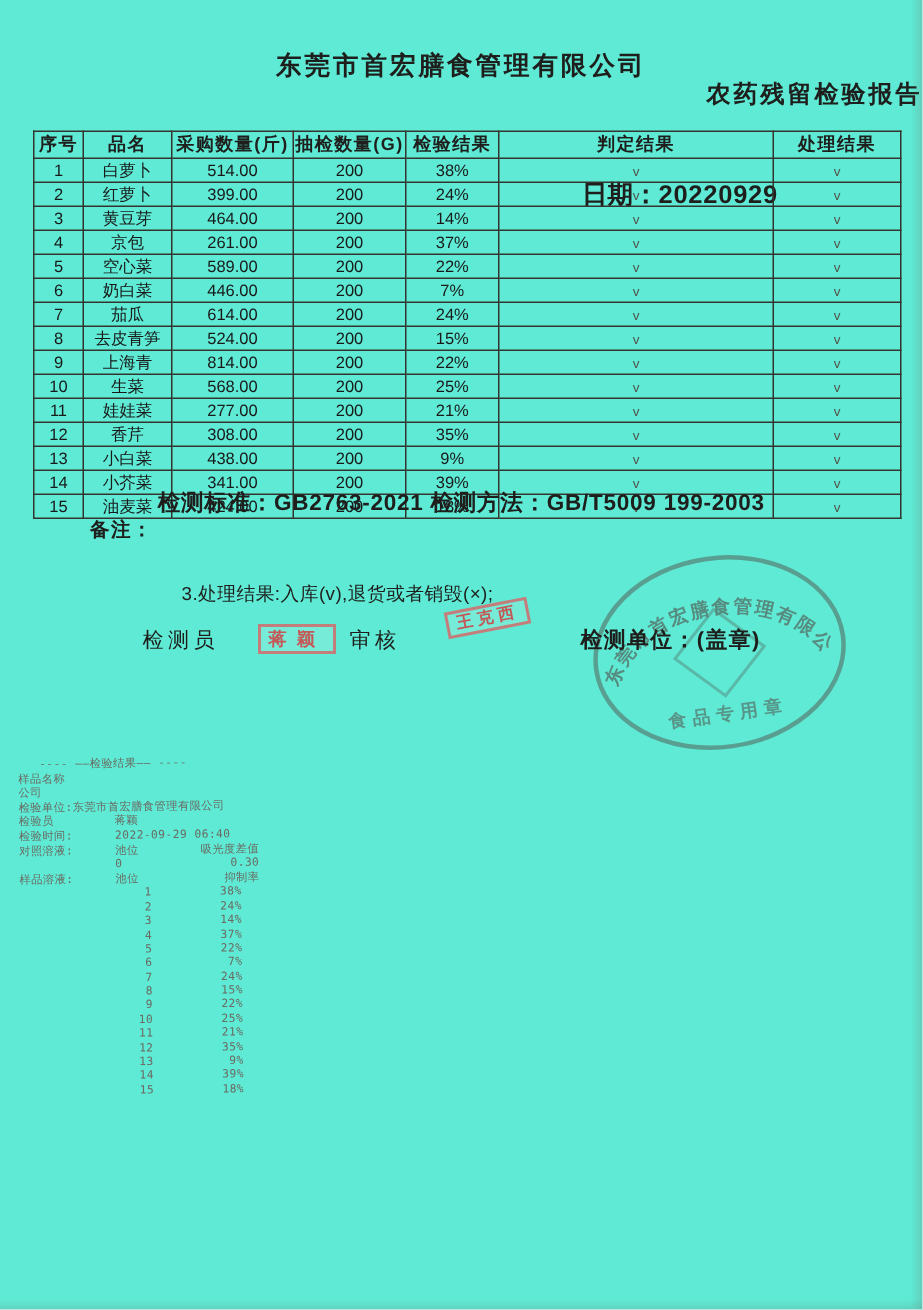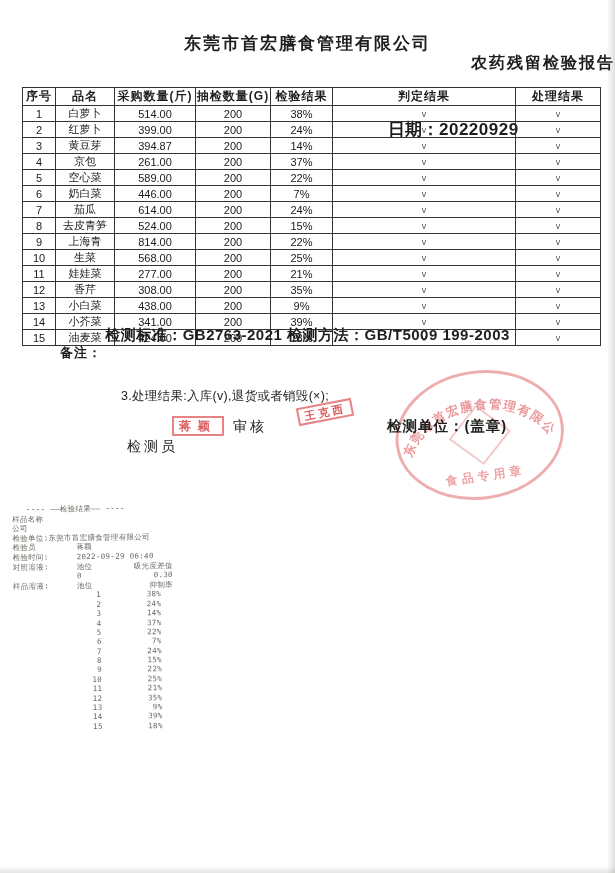--- a/index.html
+++ b/index.html
@@ -1,18 +1,18 @@
 <!DOCTYPE html>
 <html><head>
 <meta charset="utf-8">
 <style>
   html,body{margin:0;padding:0;background:#e9e9e7;}
   .page{
     position:relative;width:615px;height:873px;margin:0 auto;
-    background:#ffffff;overflow:hidden;
+    background:#5eead4;overflow:hidden;
     font-family:"Liberation Sans","DejaVu Sans",sans-serif;
     color:#1e1e1c;
   }
   .edge-right{position:absolute;top:0;right:0;bottom:0;width:8px;
     background:linear-gradient(to right,rgba(0,0,0,0),rgba(110,110,105,.22));}
   .edge-bottom{position:absolute;left:0;right:0;bottom:0;height:7px;
     background:linear-gradient(to bottom,rgba(0,0,0,0),rgba(110,110,105,.18));}
 
   .title1{position:absolute;top:32px;left:0;right:0;text-align:center;
     font-size:17px;font-weight:700;letter-spacing:2px;}
@@ -31,21 +31,21 @@
     font-size:9px;color:#55554f;}
 
   .standards{position:absolute;top:326px;left:0;right:0;text-align:center;
     font-size:15px;font-weight:700;letter-spacing:.5px;}
   .notes-label{position:absolute;top:344px;left:60px;font-size:13px;font-weight:700;letter-spacing:1px;}
   .note{position:absolute;left:121px;font-size:12.5px;letter-spacing:.3px;}
   .note.n1{top:357px;}
   .note.n2{top:372.5px;}
   .note.n3{top:388px;}
 
-  .sig-inspector{position:absolute;top:438px;left:95px;font-size:14px;letter-spacing:3px;margin-left:32px;}
+  .sig-inspector{position:absolute;top:418px;left:95px;font-size:14px;letter-spacing:3px;}
   .sig-review{position:absolute;top:418px;left:233px;font-size:14px;letter-spacing:3px;}
   .sig-unit{position:absolute;top:417px;left:387px;font-size:14.5px;font-weight:700;
     letter-spacing:1px;z-index:3;text-align:center;}
 
   .seal{position:absolute;z-index:2;color:rgba(210,62,64,.85);
     border:2px solid rgba(222,90,92,.75);font-weight:700;
     background:rgba(255,240,240,.15);padding:0 5px;white-space:nowrap;}
   .seal-inspector{top:416px;left:172px;font-size:12px;letter-spacing:7px;height:16px;line-height:16px;}
   .seal-reviewer{top:403px;left:297px;font-size:11px;letter-spacing:3px;height:14px;line-height:14px;
     transform:rotate(-11deg);}
@@ -111,21 +111,21 @@
           <td>红萝卜</td>
           <td>399.00</td>
           <td>200</td>
           <td>24%</td>
           <td>v</td>
           <td>v</td>
         </tr>
         <tr>
           <td>3</td>
           <td>黄豆芽</td>
-          <td>394.87</td>
+          <td>464.00</td>
           <td>200</td>
           <td>14%</td>
           <td>v</td>
           <td>v</td>
         </tr>
         <tr>
           <td>4</td>
           <td>京包</td>
           <td>261.00</td>
           <td>200</td>

